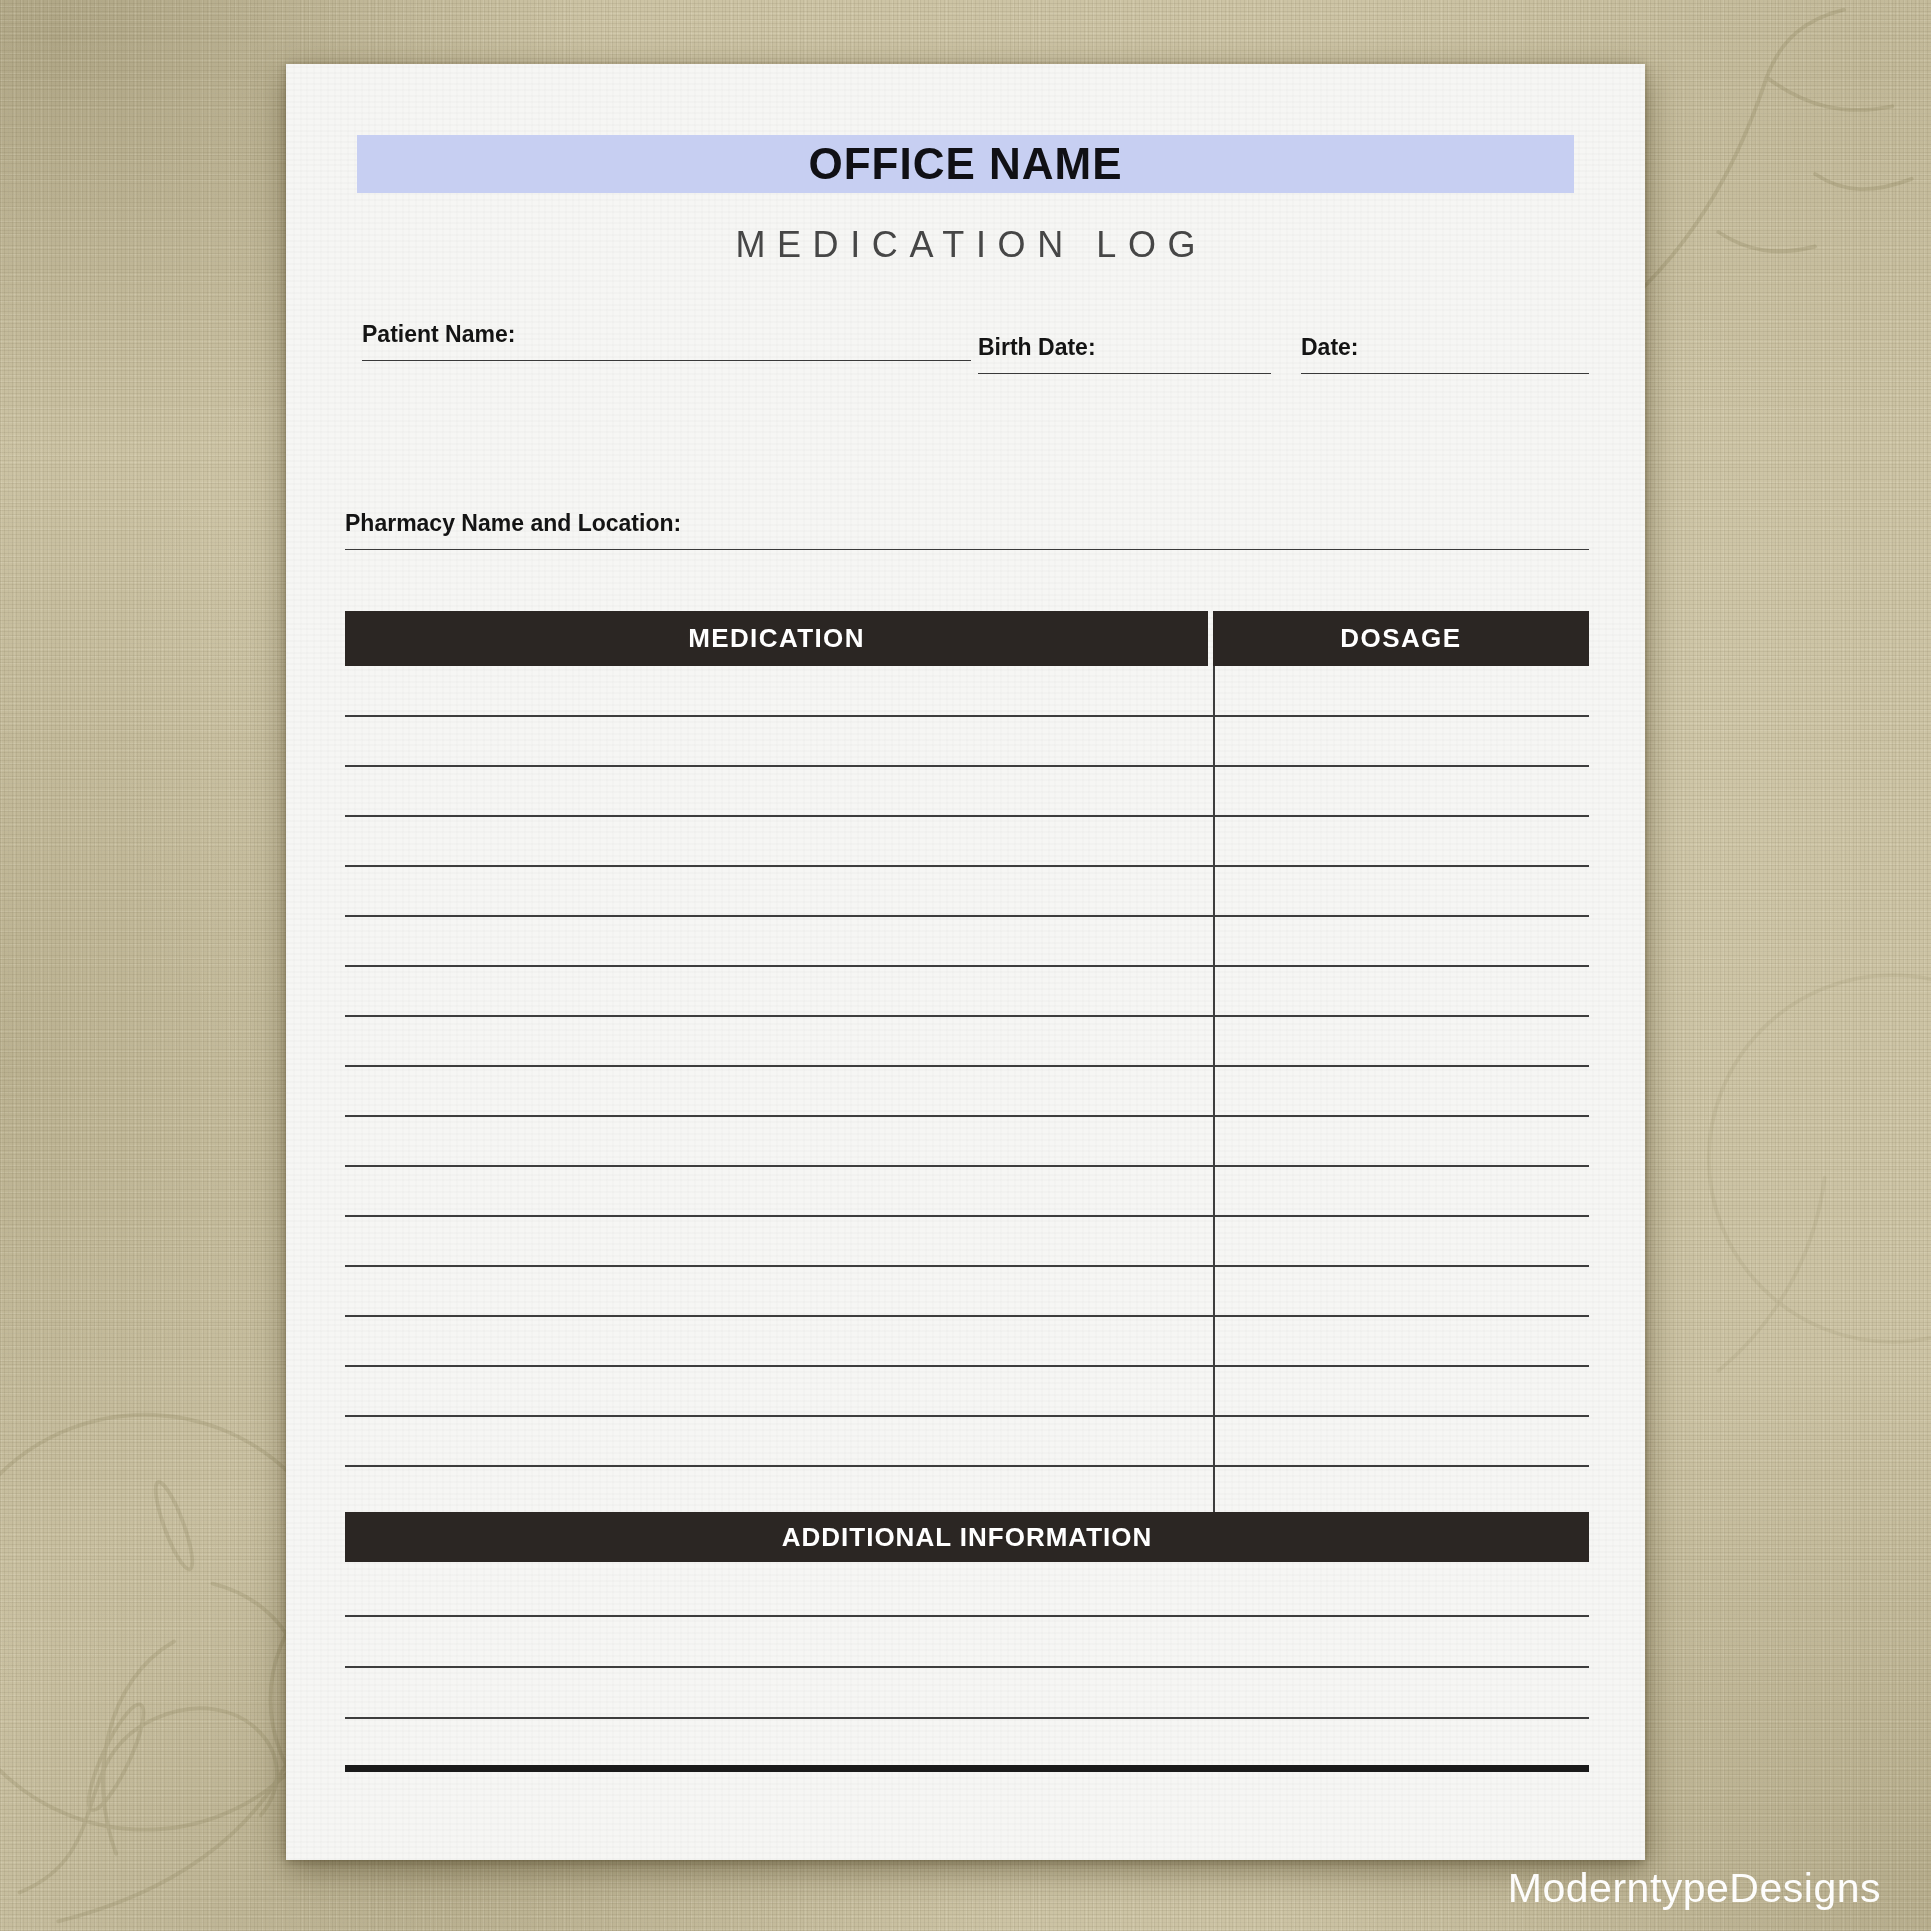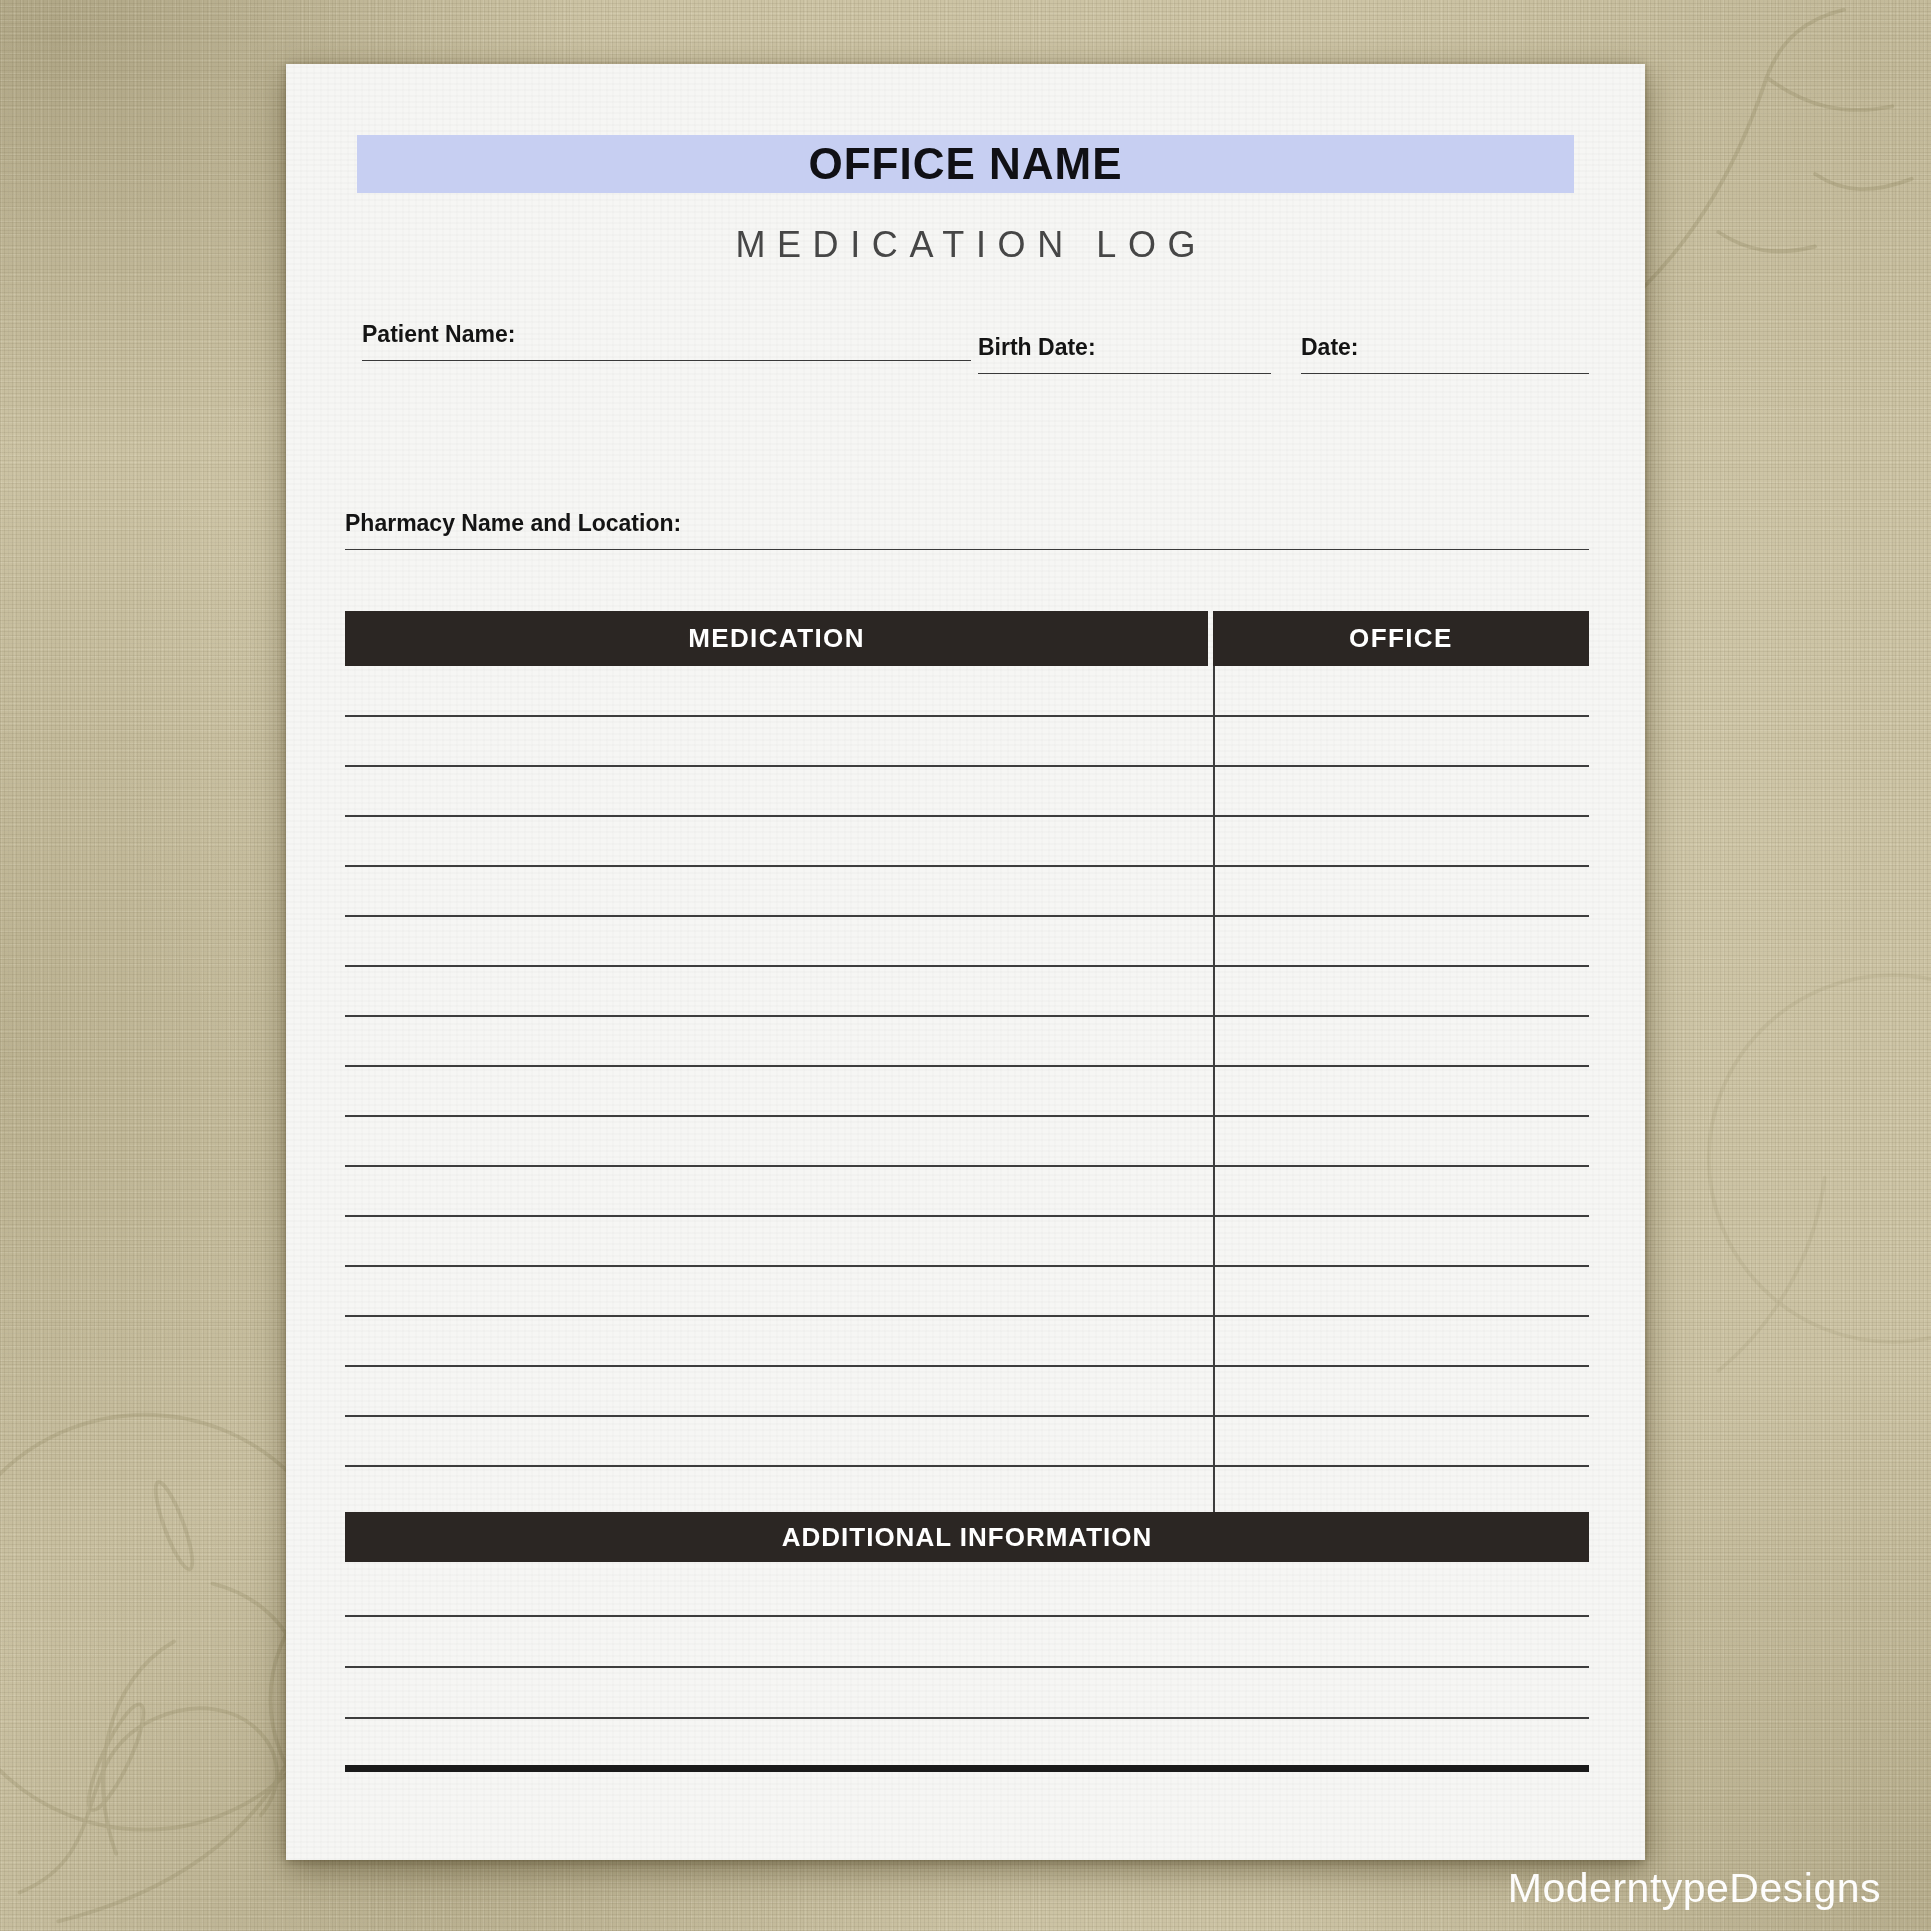--- a/index.html
+++ b/index.html
@@ -146,21 +146,21 @@
   </div>
 
 
   <div class="field" style="left:59px;top:425px;width:1244px;">
     <span>Pharmacy Name and Location:</span>
   </div>
 
   <div class="tbl-header">
     <div class="cell med">MEDICATION</div>
     <div class="cell gap"></div>
-    <div class="cell dos">OFFICE</div>
+    <div class="cell dos">DOSAGE</div>
   </div>
 
   <div class="tbl-body">
     <div class="col-divider"></div>
   </div>
   <div class="lines lines-med">
       <div class="rule-line" style="top: 49px;"></div>
       <div class="rule-line" style="top: 99px;"></div>
       <div class="rule-line" style="top: 149px;"></div>
       <div class="rule-line" style="top: 199px;"></div>

